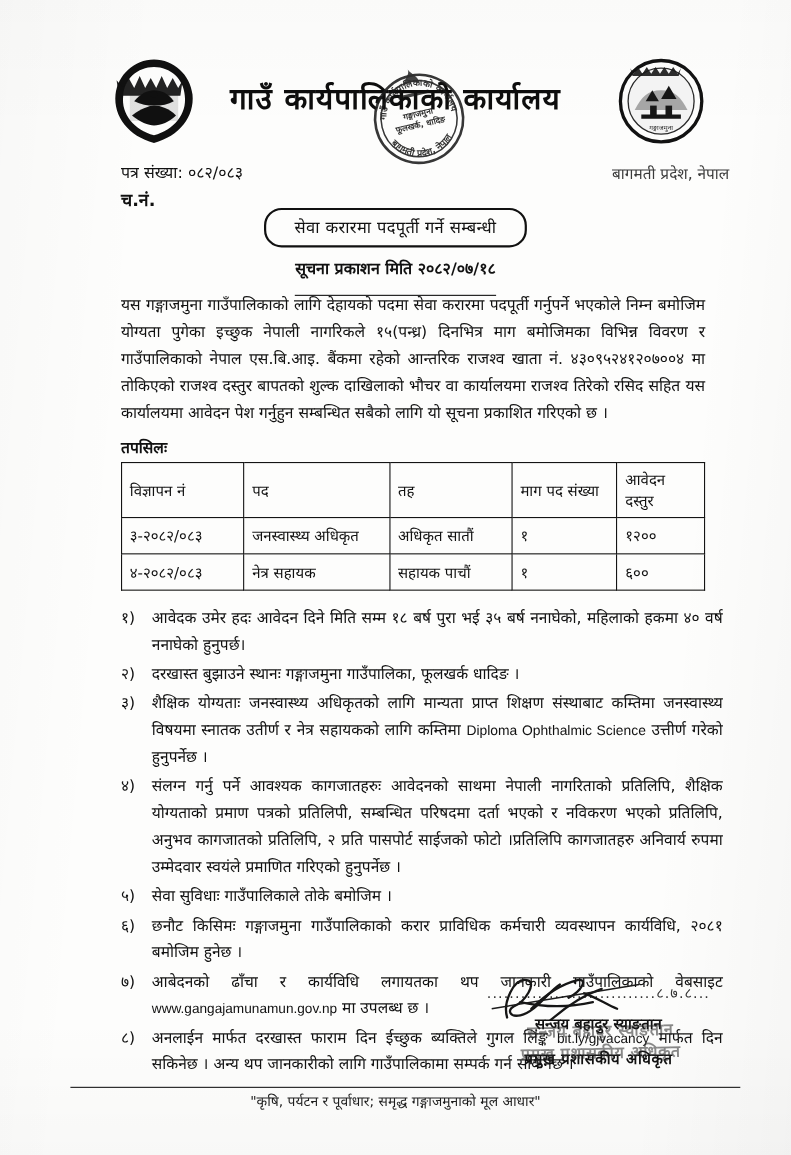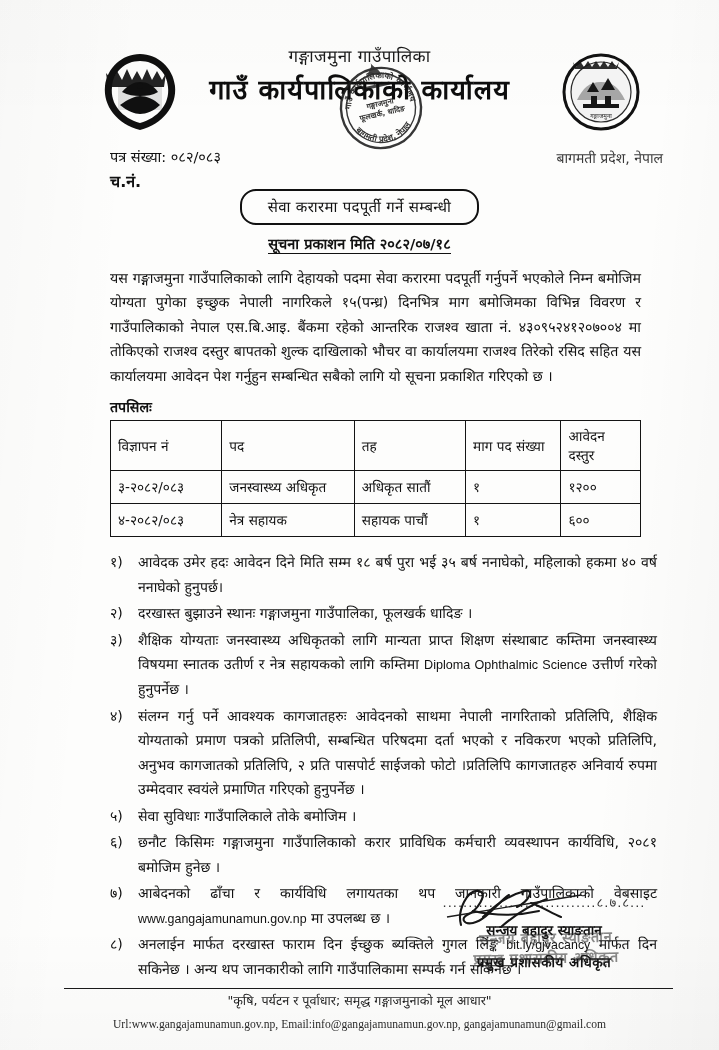--- a/index.html
+++ b/index.html
@@ -119,21 +119,21 @@
     letter-spacing: 0.3px;
   }
   .pub-date {
     text-align: center;
     margin-top: 8px;
     font-size: 14.5px;
     font-weight: bold;
   }
   .pub-date span {
     border-bottom: 1.5px solid #111;
-    padding-bottom: 1px;
+    padding-bottom: 15px;
   }
 
   
   .body-wrap {
     margin: 13px 78px 0 110px;
   }
   .para {
     font-size: 14.2px;
     line-height: 1.72;
     text-align: justify;
@@ -293,21 +293,20 @@
                    M42 11 c15 0 27 11 28 26 c2 17 -10 31 -28 36 C24 68 12 54 14 37 C15 22 27 11 42 11 Z"></path>
           <path d="M14 30 l5 -9 5 9 5 -11 5 11 5 -9 5 9 5 -11 5 11 5 -9 5 9 4 -7 -2 14 -56 0 -2 -14 z" opacity="0.92"></path>
           <path d="M20 36 h44 v24 H20 z" opacity="0.12"></path>
           <path d="M22 55 c8 -6 16 -9 20 -9 c6 0 14 3 20 9 c-6 6 -14 9 -20 9 c-5 0 -13 -3 -20 -9 z"></path>
           <path d="M24 42 c6 -7 12 -10 18 -10 c7 0 13 3 18 10 c-5 3 -11 4 -18 4 c-6 0 -12 -1 -18 -4 z"></path>
           <circle cx="42" cy="36" r="3"></circle>
         </g>
       </svg>
     </div>
 
-    <div class="org-line1">गङ्गाजमुना गाउँपालिका</div>
     <div class="org-line2">गाउँ कार्यपालिकाको कार्यालय</div>
 
     <div class="office-stamp">
       <svg viewBox="0 0 108 108" width="108" height="108" aria-hidden="true">
         <defs>
           <path id="arcTop" d="M 16,54 A 38,38 0 0 1 92,54" fill="none"></path>
           <path id="arcBot" d="M 20,54 A 34,34 0 0 0 88,54" fill="none"></path>
           <path id="arcTop2" d="M 24,54 A 30,30 0 0 1 84,54" fill="none"></path>
         </defs>
         <circle cx="54" cy="54" r="40" fill="none" stroke="#1c1c1c" stroke-width="2.4"></circle>
@@ -458,14 +457,13 @@
     <div class="sig-title">प्रमुख प्रशासकीय अधिकृत</div>
 
     <div class="sig-stamp">
       <div class="ln">सन्जय बहादुर स्याङतान</div>
       <div class="ln">प्रमुख प्रशासकीय अधिकृत</div>
     </div>
   </div>
 
   <div class="footer-rule"></div>
   <div class="motto">"कृषि, पर्यटन र पूर्वाधार; समृद्ध गङ्गाजमुनाको मूल आधार"</div>
-  <div class="footer-contact">Url:www.gangajamunamun.gov.np, Email:info@gangajamunamun.gov.np, gangajamunamun@gmail.com</div>
 </div>
 
 </body></html>

